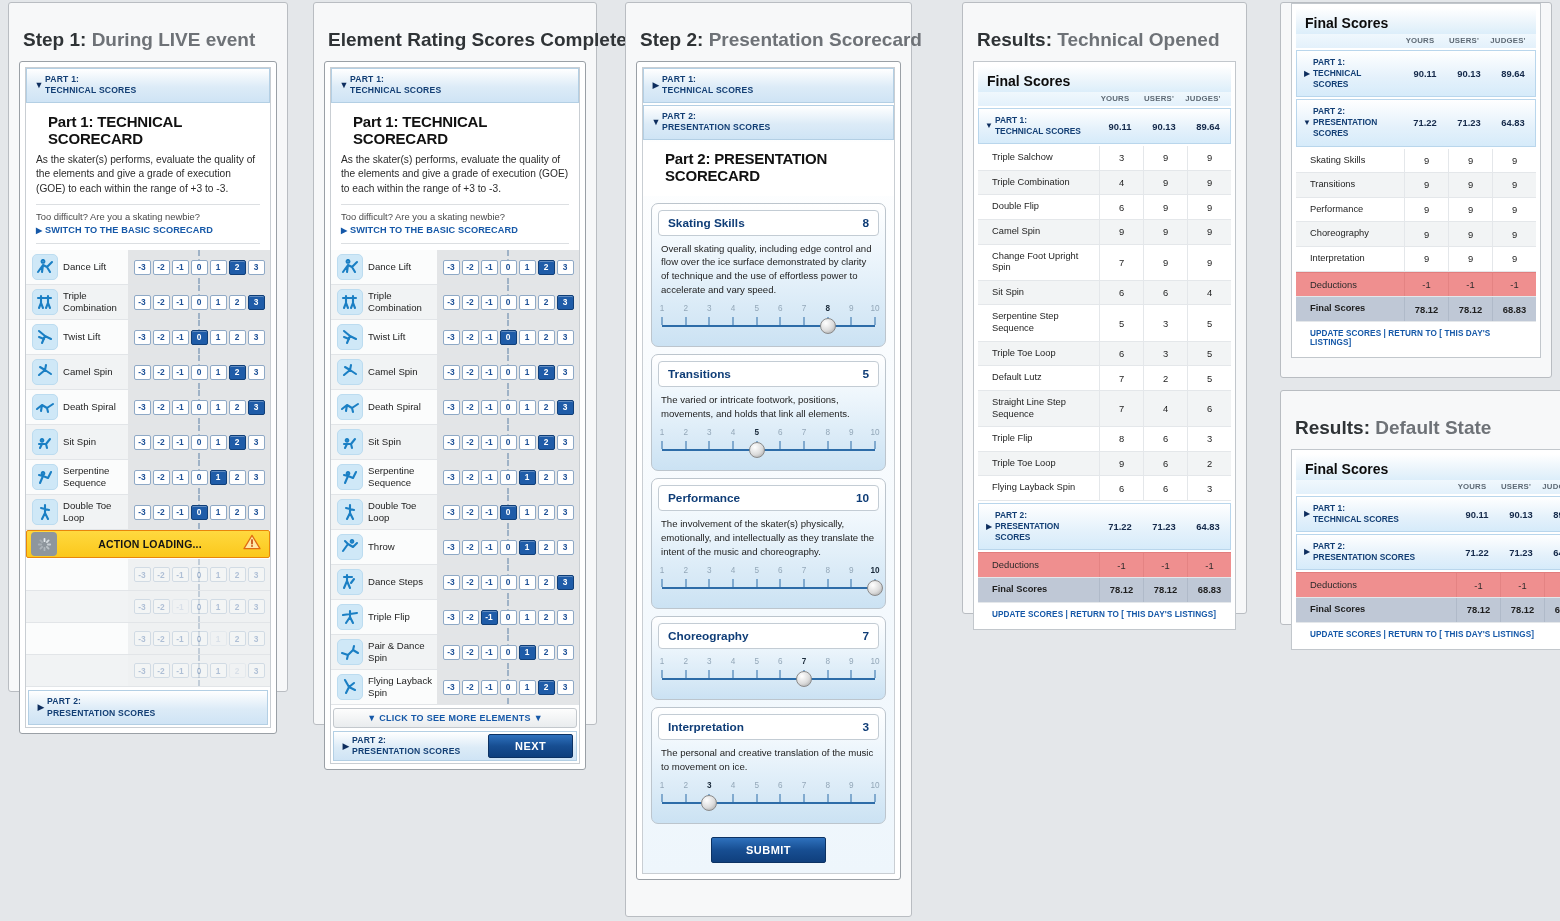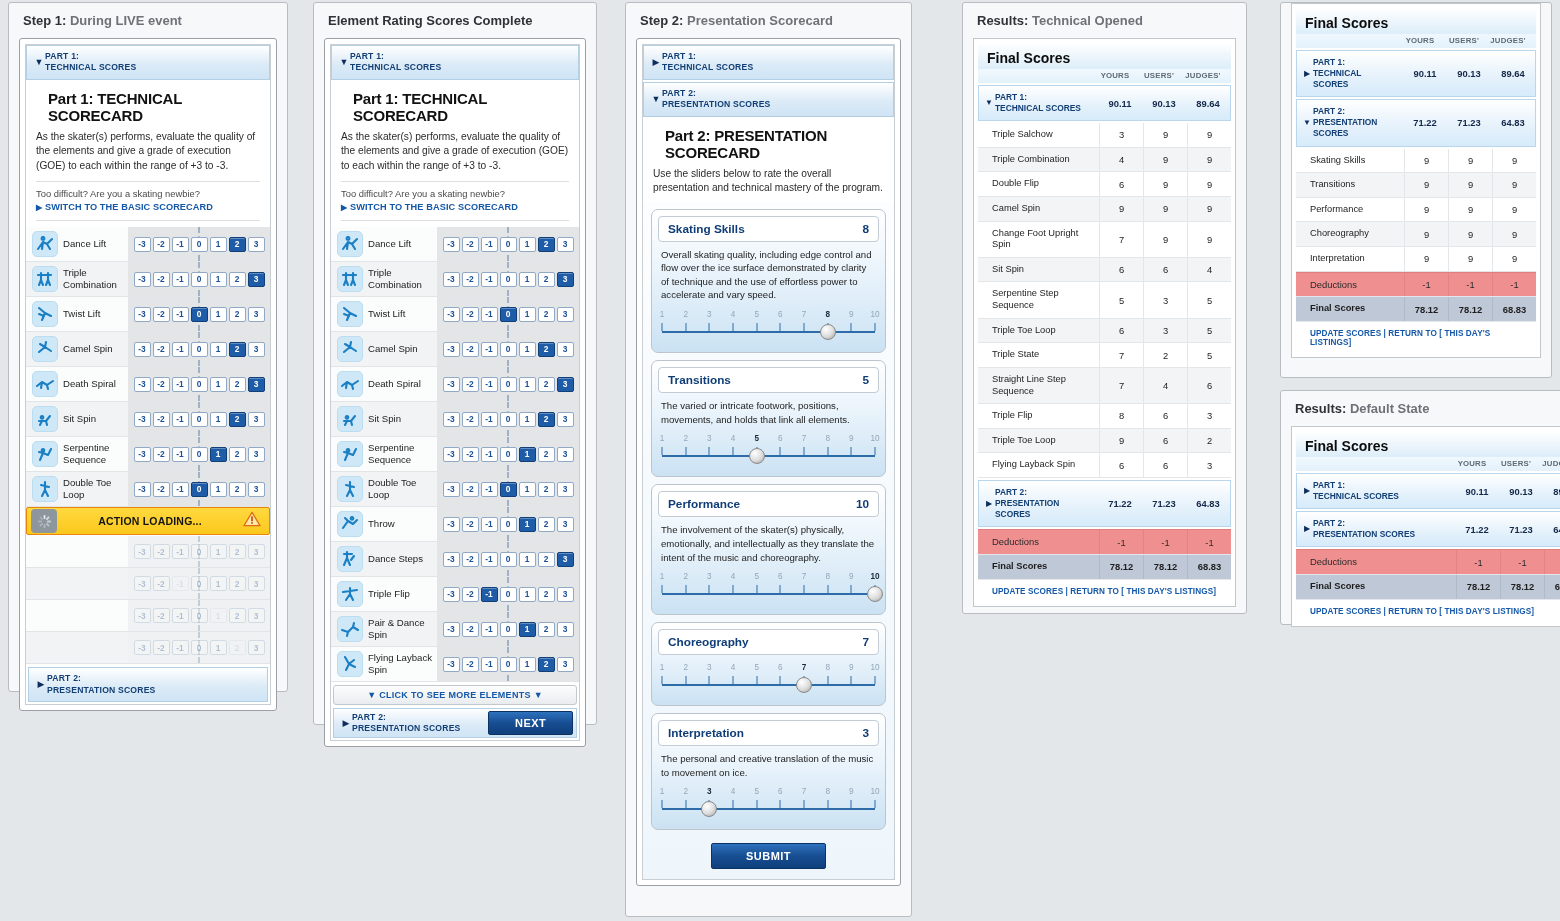--- a/index.html
+++ b/index.html
@@ -12,22 +12,22 @@
   .stage { position: relative; width: 1560px; height: 921px; }
 
   
   .panel {
     position: absolute;
     background: #f7f8f9;
     border: 1px solid #b9bdc2;
     border-radius: 3px;
   }
   .panel-title {
-    padding: 10px 14px 10px 14px;
-    font-size: 13px;
+    padding: 26px 14px 10px 14px;
+    font-size: 19px;
     color: #6e7277;
     font-weight: bold;
     white-space: nowrap;
   }
   .panel-title b { color: #2f3336; font-weight: bold; }
   .device {
     margin: 0 10px 10px 10px;
     background: #ffffff;
     border: 1px solid #9aa0a6;
     border-radius: 3px;
@@ -722,21 +722,20 @@
         </div>
         <div class="acc">
           <span class="tri">▼</span>
           <span class="acc-txt">
             <span>PART 2:</span>
               <span>PRESENTATION SCORES</span>
           </span>
         </div>
         <div class="sc-body" style="background:#fff; padding-bottom:6px;">
           <div class="sc-h1">Part 2: PRESENTATION SCORECARD</div>
-          <div class="sc-p">Use the sliders below to rate the overall presentation and technical mastery of the program.</div>
         </div>
         <div id="slidercards">
             <div class="slcard">
               <div class="slhead">
                 <div class="t">Skating Skills</div>
                 <div class="v">8</div>
               </div>
               <div class="sldesc">Overall skating quality, including edge control and flow over the ice surface demonstrated by clarity of technique and the use of effortless power to accelerate and vary speed.</div>
               <div class="slider">
                 <div class="ticks">
@@ -976,21 +975,21 @@
             <div class="c">3</div>
             <div class="c">5</div>
           </div>
           <div class="rrow shade">
             <div class="lbl">Triple Toe Loop</div>
             <div class="c">6</div>
             <div class="c">3</div>
             <div class="c">5</div>
           </div>
           <div class="rrow">
-            <div class="lbl">Triple State</div>
+            <div class="lbl">Default Lutz</div>
             <div class="c">7</div>
             <div class="c">2</div>
             <div class="c">5</div>
           </div>
           <div class="rrow shade">
             <div class="lbl">Straight Line Step Sequence</div>
             <div class="c">7</div>
             <div class="c">4</div>
             <div class="c">6</div>
           </div>

